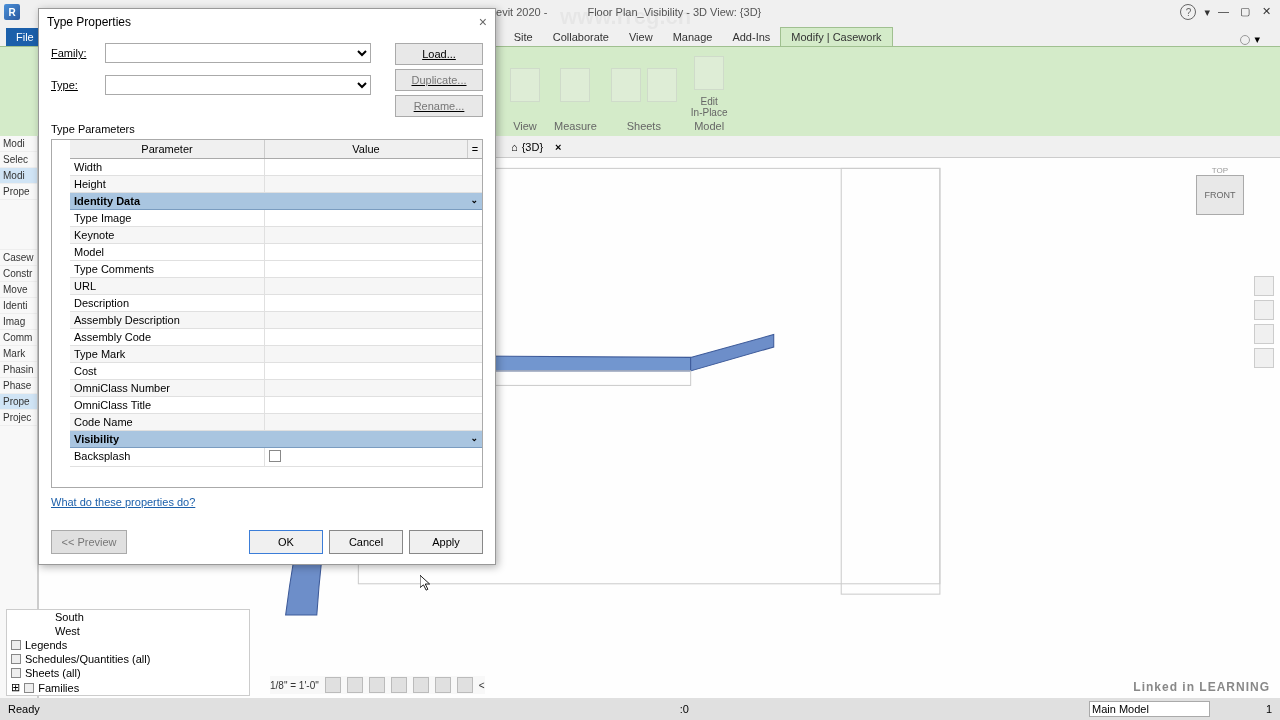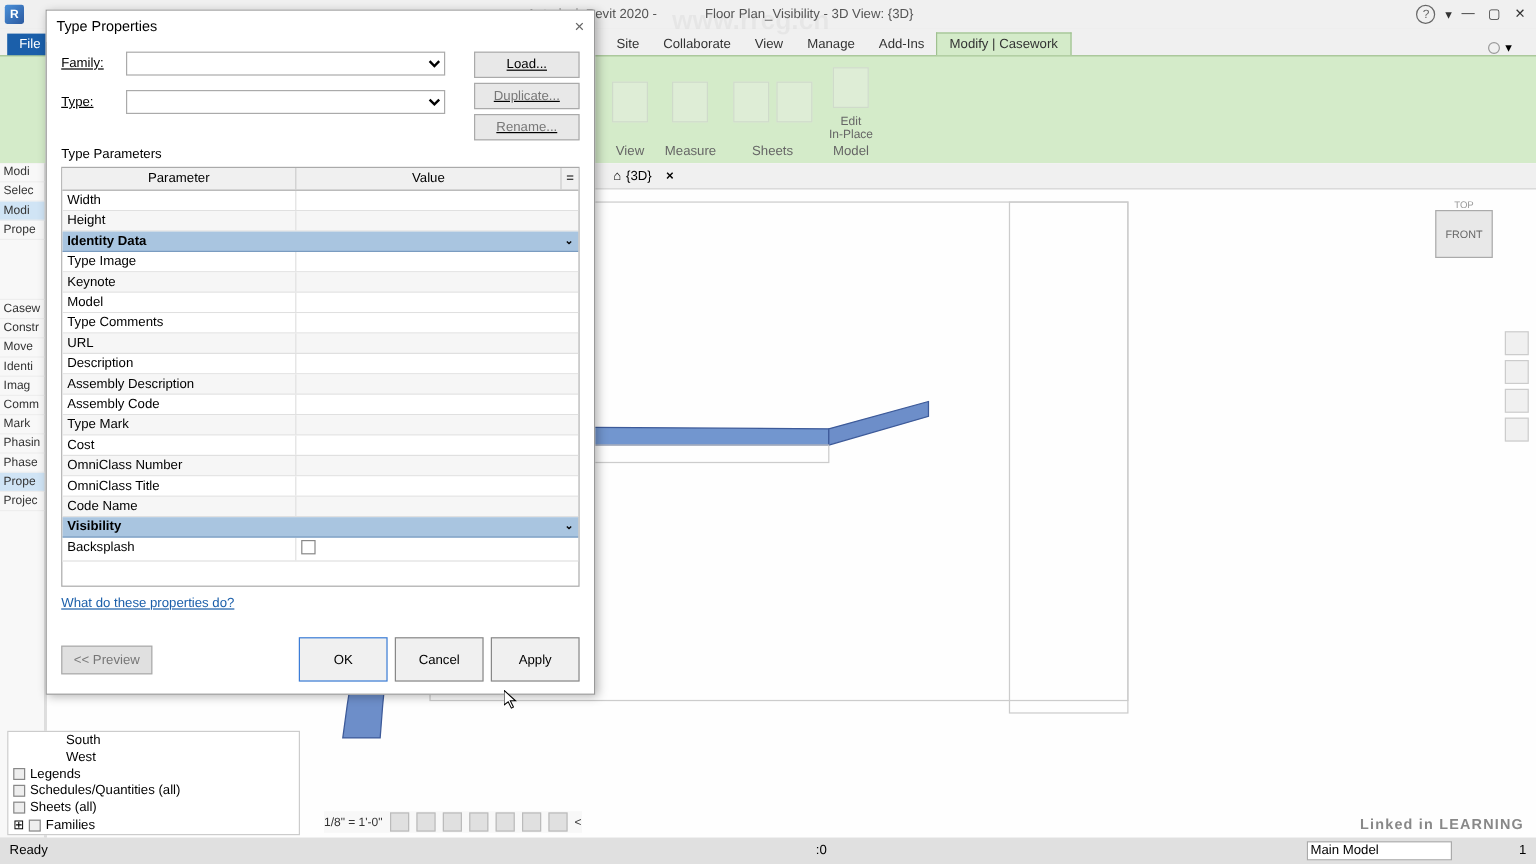--- a/index.html
+++ b/index.html
@@ -76,41 +76,41 @@
 .dlg-row label { width:44px; font-size:11px; }
 .dlg-row select { flex:1; height:20px; border:1px solid #aaa; background:#fff; font-size:11px; }
 .dlg-side-btns { display:flex; flex-direction:column; gap:4px; }
 .btn-sm { width:88px; height:22px; background:#e8e8e8; border:1px solid #aaa; font-size:11px; color:#777; cursor:pointer; }
 .btn-sm.en { color:#000; }
 .dlg-top { display:flex; gap:24px;text-decoration:underline; }
 .dlg-top .left { flex:1; }
 .section-label { font-size:11px; margin:6px 0 4px; }
 
 
-.param-table { border:1px solid #aaa; width:100%; font-size:11px; }
+.param-table { border:1px solid #aaa; width:100%; font-size:11px;padding-left:18px; }
 .param-table .hdr { display:flex; background:#f0f0f0; border-bottom:1px solid #aaa; }
 .param-table .hdr .col { padding:3px 0; text-align:center; }
 .param-table .hdr .c1 { width:195px; border-right:1px solid #ccc; }
 .param-table .hdr .c2 { flex:1; border-right:1px solid #ccc; }
 .param-table .hdr .c3 { width:14px; }
 .param-scroll { max-height:360px; overflow-y:auto; position:relative; }
 .param-row { display:flex; border-bottom:1px solid #e0e0e0; background:#fff; }
 .param-row.alt { background:#f6f6f6; }
 .param-row .c1 { width:195px; padding:2px 4px; border-right:1px solid #e0e0e0; }
 .param-row .c2 { flex:1; padding:2px 4px; }
 .param-group { background:#a9c5e0; font-weight:bold; padding:2px 4px; border-bottom:1px solid #7a9cc0; position:relative; }
 .param-group .toggle { position:absolute; right:4px; top:2px; font-size:9px; }
 .checkbox-cell { width:12px;height:12px;border:1px solid #888;background:#fff;display:inline-block; }
 
 .link-q { color:#1b5faa; text-decoration:underline; font-size:11px; margin:8px 0; display:inline-block; cursor:pointer; }
 
 .dlg-footer { display:flex; gap:6px; padding:6px 12px 10px; align-items:center; }
 .btn-preview { width:76px;height:24px;background:#e0e0e0;border:1px solid #aaa;font-size:11px;color:#777; }
 .spacer { flex:1; }
-.btn-main { width:74px;height:37px;background:#f0f0f0;border:1px solid #888;font-size:11px;cursor:pointer; }
+.btn-main { width:74px;height:24px;background:#f0f0f0;border:1px solid #888;font-size:11px;cursor:pointer; }
 .btn-main.ok { border:1px solid #3b7dd8; }
 
 
 .watermark { position:absolute; color:rgba(0,0,0,0.04); font-size:46px; font-weight:bold; pointer-events:none; }
 .linkedin-badge { position:absolute; right:10px; bottom:26px; font-size:12px; color:#888; font-weight:bold; letter-spacing:1px; }
 .cursor { position:absolute; width:14px;height:18px; pointer-events:none; z-index:200; }
 </style>
 </head>
 <body>
 

